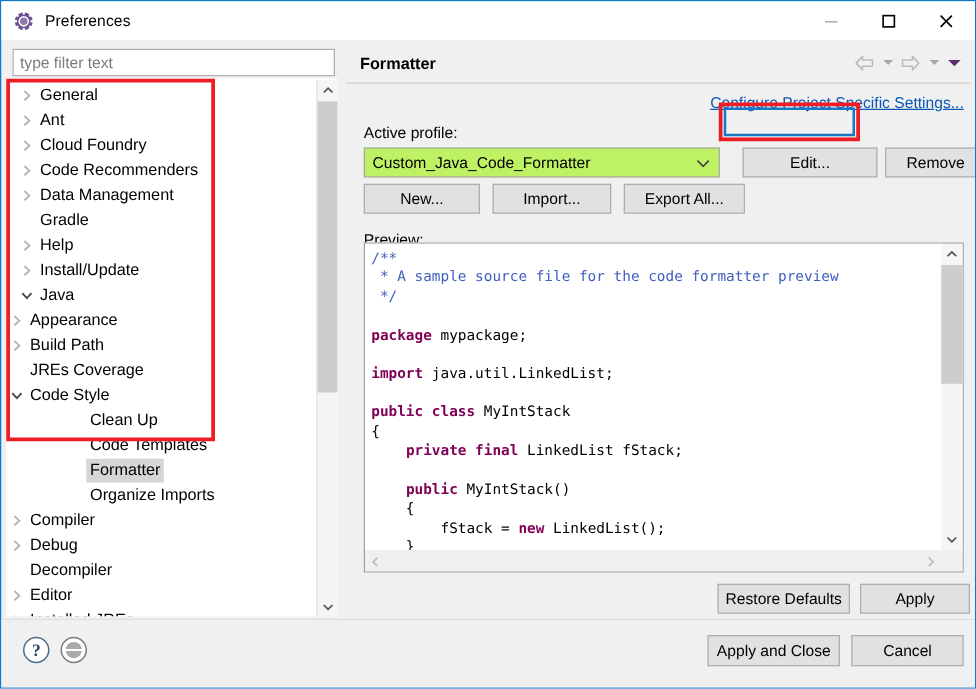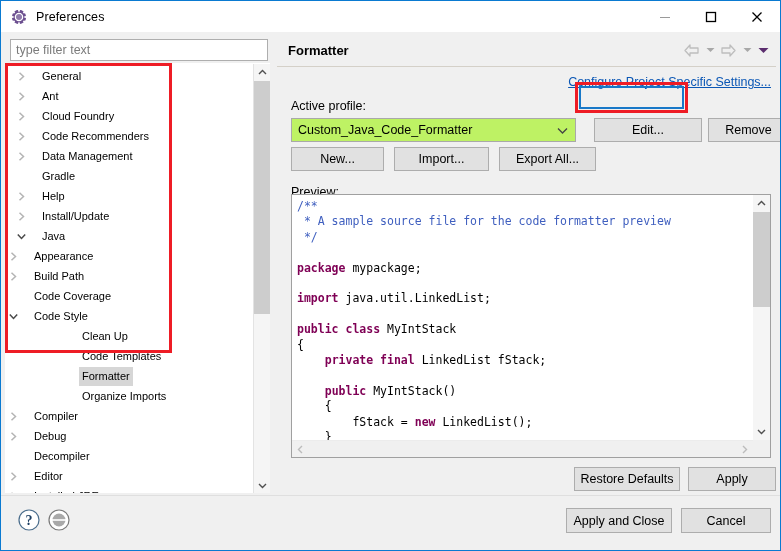--- a/index.html
+++ b/index.html
@@ -57,23 +57,22 @@
     border-top: 1px solid #fff;
     overflow: hidden;
   }
   #tree-list {
     position: absolute; left: 0; top: 0; width: 248px; height: 430px;
     background: #fff;
     padding-top: 2px;
   }
   .tree-item {
     height: 20px; display: flex; align-items: center;
-    font-size: 11px; color: #000; white-space: nowrap;
+    font-size: 13px; color: #000; white-space: nowrap;
     padding-left: 0;
-    gap: 10px;
   }
   .tree-label { padding: 1px 3px 2px 3px; line-height: 16px; }
   .tree-item.selected .tree-label {
     background: #d6d6d6;
   }
   .arrow {
     width: 16px; height: 16px; flex: 0 0 auto;
     display: flex; align-items: center; justify-content: center;
   }
   .arrow.spacer { visibility: hidden; }
@@ -384,21 +383,21 @@
         <div class="tree-item lv1">
           <span class="arrow">
             <svg width="9" height="9" viewBox="0 0 9 9">
               <path d="M2.5 0.8 L6.5 4.5 L2.5 8.2" fill="none" stroke="#b4b4b4" stroke-width="1.5"></path>
             </svg>
           </span>
           <span class="tree-label">Build Path</span>
         </div>
         <div class="tree-item lv1">
           <span class="arrow spacer"></span>
-          <span class="tree-label">Code Coverage</span>
+          <span class="tree-label">JREs Coverage</span>
         </div>
         <div class="tree-item lv1">
           <span class="arrow">
             <svg width="9" height="9" viewBox="0 0 9 9">
               <path d="M0.8 2.5 L4.5 6.5 L8.2 2.5" fill="none" stroke="#4a4a4a" stroke-width="1.5"></path>
             </svg>
           </span>
           <span class="tree-label">Code Style</span>
         </div>
         <div class="tree-item lv2">

